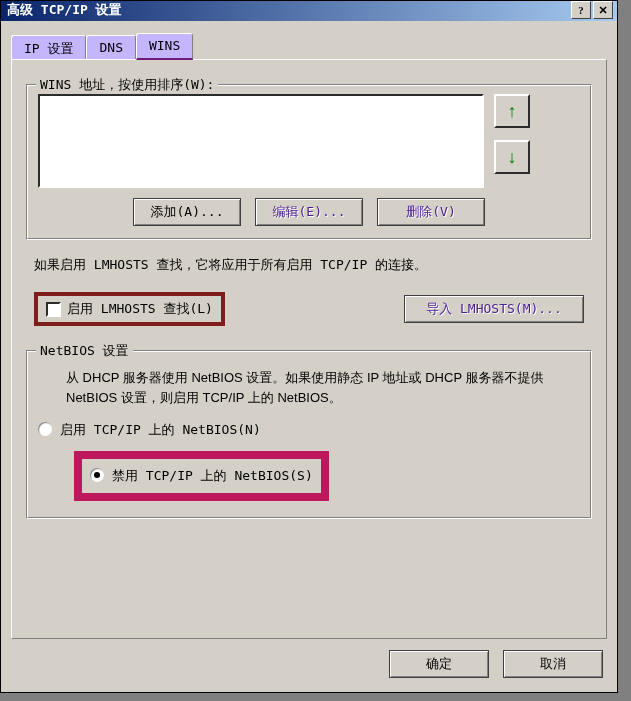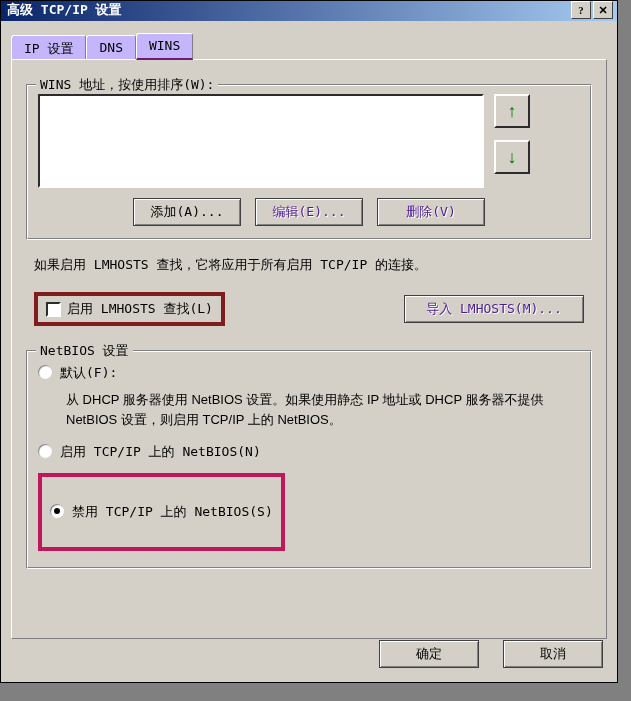--- a/index.html
+++ b/index.html
@@ -28,33 +28,33 @@
 .arrow-col { display: flex; flex-direction: column; gap: 12px; }
 .arrow-btn { width: 36px; height: 34px; background: #d4d0c8; border: 2px outset #fff; border-right-color: #808080; border-bottom-color: #808080; display: flex; align-items: center; justify-content: center; color: #008000; font-size: 18px; font-weight: bold; }
 
 .btn-row { display: flex; gap: 14px; margin-top: 10px; justify-content: center; position: relative; z-index: 4; }
 .btn { min-width: 108px; height: 28px; background: #d4d0c8; border: 1px solid #404040; box-shadow: inset 1px 1px 0 #fff, inset -1px -1px 0 #808080; font-size: 13px; font-family: "SimSun", monospace; padding: 0 8px; }
 .btn.disabled { color: #4c1d95; text-shadow: 1px 1px 0 #fff; }
 
 .info-text { font-size: 13px; margin: 16px 8px 18px 8px; font-family: "SimSun", monospace; }
 
 .hl-red { border: 4px solid #7f1d1d; padding: 4px 8px; display: inline-block; text-align: right; }
-.hl-red-row { border: 4px solid #be185d; padding: 20px 6px; }
+.hl-red-row { border: 8px solid #be185d; padding: 2px 6px; margin-left: 36px; }
 
 .check-row { display: flex; align-items: center; gap: 6px; font-size: 13px; font-family: "SimSun", monospace; }
 .checkbox { width: 15px; height: 15px; background: #fff; border: 2px inset #808080; border-top-color: #808080; border-left-color: #808080; border-right-color: #fff; border-bottom-color: #fff; }
 
 .lmhosts-row { display: flex; align-items: center; justify-content: space-between; margin: 0 8px 18px 8px; }
 
 .radio-row { display: flex; align-items: flex-start; gap: 8px; font-size: 13px; margin-bottom: 8px; font-family: "SimSun", monospace; position: relative; z-index: 4; }
 .radio { width: 14px; height: 14px; border-radius: 50%; background: #fff; box-shadow: inset 1px 1px 1px #808080; position: relative; flex-shrink: 0; margin-top: 1px; }
 .radio.checked::after { content: ""; position: absolute; width: 6px; height: 6px; background: #000; border-radius: 50%; top: 4px; left: 4px; }
 .radio-desc { font-size: 13px; margin: 4px 4px 14px 28px; line-height: 1.5; font-family: Liberation Sans, sans-serif; position: relative; z-index: 4; }
 
-.footer-btns { display: flex; justify-content: flex-end; gap: 24px; padding-right: 4px; align-items: center; }
+.footer-btns { display: flex; justify-content: flex-end; gap: 14px; margin-top: 10px; padding-right: 4px; align-items: center; }
 .footer-btns .btn { min-width: 100px; }
 
 .netbios-gb { padding-top: 20px; padding-bottom: 18px; }
 .netbios-radio3-wrap { padding: 6px 2px; }
 </style>
 </head>
 <body>
 
 <div class="window">
   <div class="titlebar">
@@ -103,24 +103,20 @@
             <div class="checkbox"></div>
             <span>启用 LMHOSTS 查找(L)</span>
           </div>
         </div>
         <button class="btn disabled" style="min-width:180px;">导入 LMHOSTS(M)...</button>
       </div>
 
       <div class="gb netbios-gb">
         <div class="gb-legend">NetBIOS 设置</div>
 
-        <div class="radio-row">
-          <div class="radio"></div>
-          <span>默认(F):</span>
-        </div>
         <div class="radio-desc">从 DHCP 服务器使用 NetBIOS 设置。如果使用静态 IP 地址或 DHCP 服务器不提供 NetBIOS 设置，则启用 TCP/IP 上的 NetBIOS。</div>
 
         <div class="radio-row">
           <div class="radio"></div>
           <span>启用 TCP/IP 上的 NetBIOS(N)</span>
         </div>
 
         <div class="hl-red-row" style="display:inline-block; margin-top:4px;">
           <div class="radio-row netbios-radio3-wrap" style="margin-bottom:0;">
             <div class="radio checked"></div>

